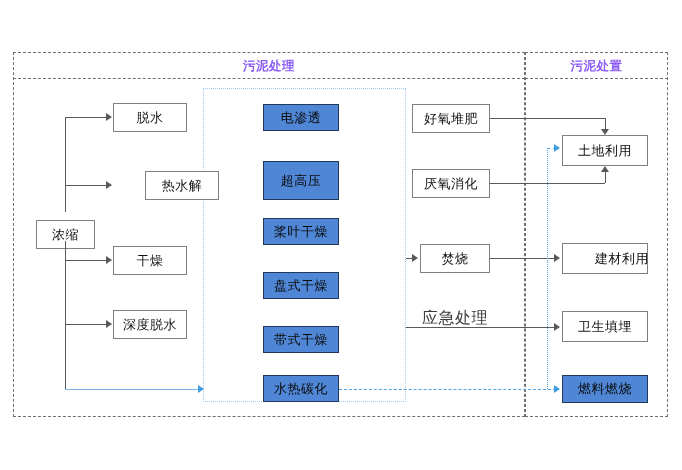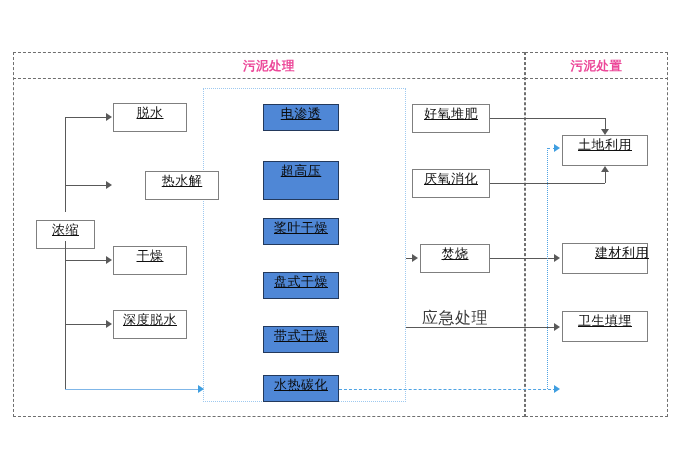--- a/index.html
+++ b/index.html
@@ -20,45 +20,45 @@
   .section-frame {
     position: absolute;
     border: 1.5px dashed #6f6f6f;
     box-sizing: border-box;
     background: transparent;
   }
   .section-title {
     position: absolute;
     font-size: 12.5px;
     font-weight: bold;
-    color: #ec4899;
+    color: #8b5cf6;
     text-align: center;
     white-space: nowrap;
     letter-spacing: 0.5px;
   }
 
   
   .dotted-container {
     position: absolute;
     border: 1px dotted #9ec9f0;
     box-sizing: border-box;
     background: transparent;
   }
 
   
   .node {
     position: absolute;
     box-sizing: border-box;
     display: flex;
+    align-items: center;
     justify-content: center;
     font-size: 13px;
     color: #111111;
     white-space: nowrap;
     letter-spacing: 0.5px;
-    text-decoration: underline;
   }
   .node.plain {
     background: #ffffff;
     border: 1.2px solid #7f7f7f;
   }
   .node.blue {
     background: #4f87d6;
     border: 1.4px solid #23395c;
     color: #0a0a0a;
   }
@@ -203,20 +203,23 @@
 
   <div class="node plain" style="left:562px; top:135px; width:86px; height:31px;">
     <span>土地利用</span>
   </div>
   <div class="node plain" style="left:562px; top:243px; width:86px; height:31px;padding-left:34px;">
     <span>建材利用</span>
   </div>
   <div class="node plain" style="left:562px; top:311px; width:86px; height:31px;">
     <span>卫生填埋</span>
   </div>
+  <div class="node blue" style="left:562px; top:375px; width:86px; height:28px;">
+    <span>燃料燃烧</span>
+  </div>
 
   <div class="hline" style="left:490px; top:118px; width:115px;"></div>
   <div class="vline" style="left:605px; top:118px; height:12px;"></div>
   <div class="arrow down" style="left:601px; top:129px;"></div>
 
   <div class="hline" style="left:490px; top:183px; width:115px;"></div>
   <div class="vline" style="left:605px; top:172px; height:11px;"></div>
   <div class="arrow up" style="left:601px; top:166px;"></div>
 
   <div class="hline" style="left:490px; top:258px; width:66px;"></div>

